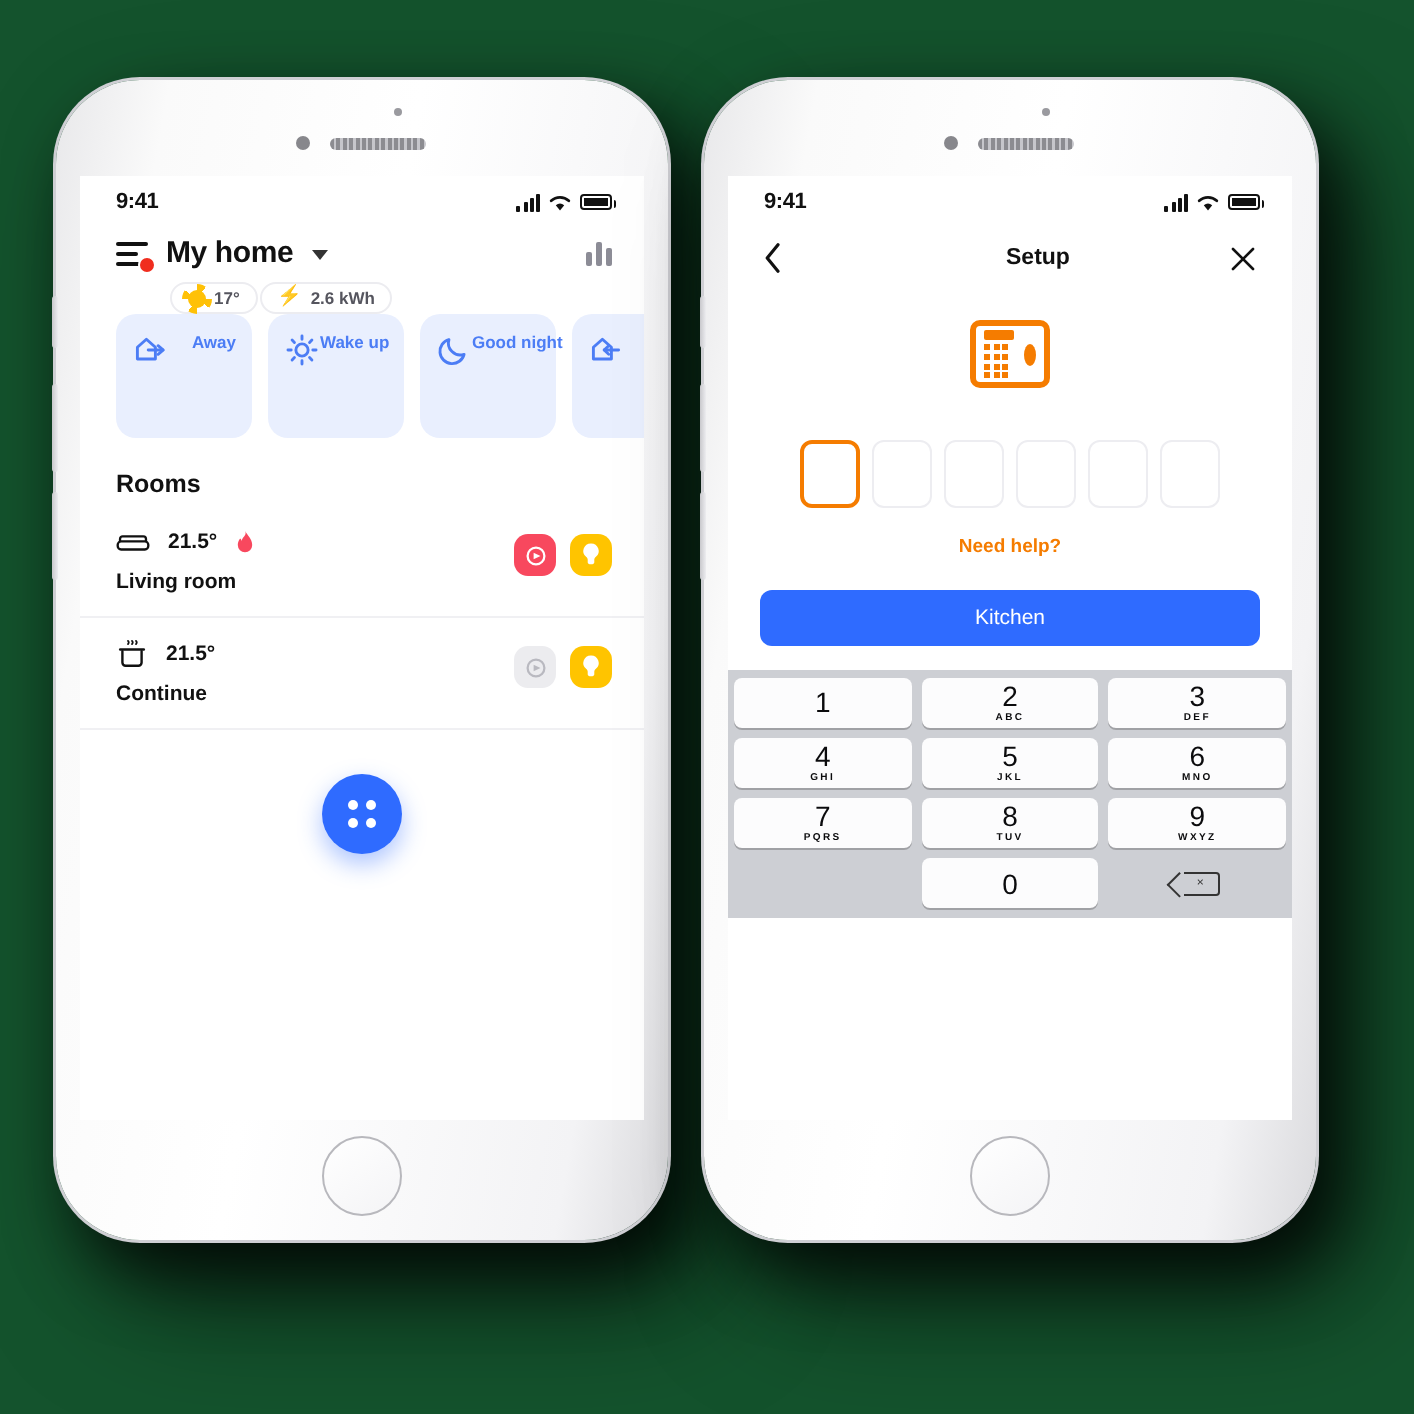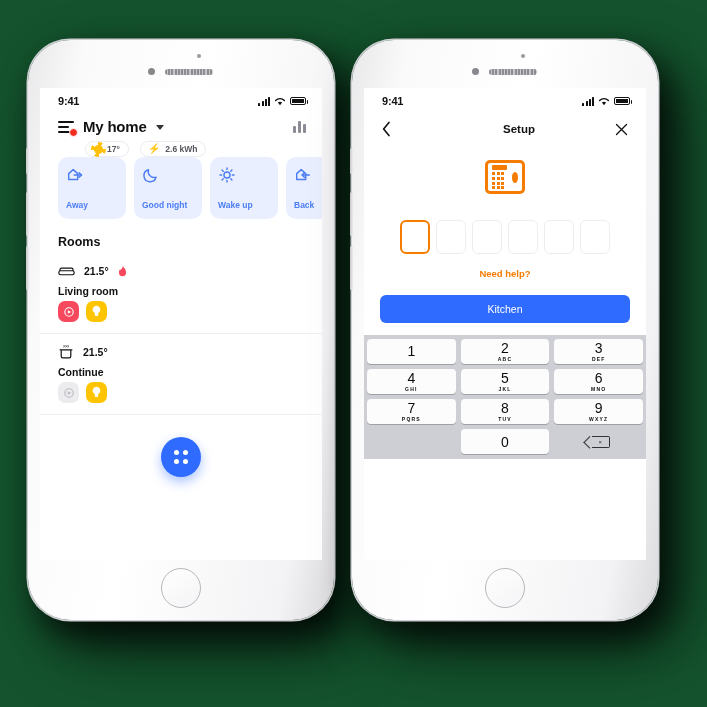--- a/index.html
+++ b/index.html
@@ -96,52 +96,52 @@
   .chev-down {
     width:0;height:0;border-left:4px solid transparent;border-right:4px solid transparent;
     border-top:5px solid #333; margin-top:2px;
   }
   .stats-icon { display:flex; align-items:flex-end; gap:1.6px; height:13px; }
   .stats-icon i { width:3.4px; background:#8c8c96; border-radius:1px; display:block; }
   .stats-icon i:nth-child(1){height:7px}
   .stats-icon i:nth-child(2){height:12px}
   .stats-icon i:nth-child(3){height:9px}
 
-  .pills { display:flex; gap:11px; margin:6px 0 0 27px; }
+  .pills { display:flex; gap:1px; margin:6px 0 0 27px; }
   .pill {
     display:flex; align-items:center; gap:4px;
     border:1px solid #ececf0; border-radius:11px; padding:2px 8px;
     font-size:8.5px; color:#55555e; font-weight:bold;
   }
   .sun { width:9px;height:9px;border-radius:50%;background:#FFC107;position:relative;box-shadow:0 0 0 1px #fff; }
   .sun::before{content:"";position:absolute;inset:-3px;border-radius:50%;
     background:conic-gradient(#FFC107 0 10%,transparent 10% 25%,#FFC107 25% 35%,transparent 35% 50%,#FFC107 50% 60%,transparent 60% 75%,#FFC107 75% 85%,transparent 85%);}
   .bolt { color:#2F6BFF; font-size:10px; line-height:1; }
 
   .sec-head {
     display:flex; align-items:baseline; justify-content:space-between;
     padding:14px 16px 7px 18px;
   }
   .sec-title { font-size:12.5px; font-weight:bold; color:#111; }
   .sec-more { font-size:10.5px; font-weight:bold; color:#2F6BFF; }
 
   .scenarios { display:flex; gap:8px; padding-left:18px; }
   .scn-card {
     flex:0 0 auto; width:68px; height:62px; border-radius:10px;
-    background:#E9EFFE; padding:9px 8px; display:flex; flex-direction:column;
+    background:#E9EFFE; padding:9px 8px; display:flex; flex-direction:row;
     justify-content:space-between;
   }
   .scn-ico { color:#4C7DF5; height:20px; }
   .scn-label { font-size:8.5px; font-weight:bold; color:#4C7DF5; white-space:nowrap; }
 
   .rooms-title { font-size:12.5px; font-weight:bold; color:#111; padding:16px 0 4px 18px; }
 
   .room {
     padding:10px 16px 11px 18px; border-bottom:1px solid #f0f0f3;
-    display:flex; align-items:flex-start; justify-content:space-between;flex-direction:column;
+    display:flex; align-items:flex-start; justify-content:space-between;
   }
   .room-left { display:flex; flex-direction:column; gap:6px; }
   .room-top { display:flex; align-items:center; gap:9px; height:16px; }
   .room-temp { font-size:10.5px; font-weight:bold; color:#111; }
   .room-name { font-size:10.5px; font-weight:bold; color:#111; }
   .badges { display:flex; gap:7px; align-items:center; padding-top:4px; }
   .badge { width:21px; height:21px; border-radius:7px; display:flex; align-items:center; justify-content:center; }
   .badge-siren-on  { background:#F8485E; }
   .badge-siren-off { background:#ECECEF; }
   .badge-light     { background:#FFC400; }
@@ -284,34 +284,34 @@
             <svg width="18" height="18" viewBox="0 0 20 20" fill="none" stroke="#4C7DF5" stroke-width="1.6" stroke-linecap="round" stroke-linejoin="round">
               <path d="M3 8.5 L8 4 L13 8.5 V15 H3 Z"></path>
                 <path d="M9 10 H17"></path>
                 <path d="M14.5 7.6 L17.4 10 L14.5 12.4"></path>
             </svg>
           </div>
           <div class="scn-label">Away</div>
         </div>
         <div class="scn-card">
           <div class="scn-ico">
-            <svg width="18" height="18" viewBox="0 0 20 20" fill="none" stroke="#4C7DF5" stroke-width="1.6" stroke-linejoin="round">
-              <path d="M15.6 12.4A6.6 6.6 0 0 1 7.2 4.2a6.8 6.8 0 1 0 8.4 8.2Z"></path>
-            </svg>
-          </div>
-          <div class="scn-label">Good night</div>
-        </div>
-        <div class="scn-card">
-          <div class="scn-ico">
             <svg width="18" height="18" viewBox="0 0 20 20" fill="none" stroke="#4C7DF5" stroke-width="1.6" stroke-linecap="round">
               <circle cx="10" cy="10" r="3.4"></circle>
               <path d="M10 2.2V4M10 16v1.8M2.2 10H4M16 10h1.8M4.5 4.5l1.3 1.3M14.2 14.2l1.3 1.3M15.5 4.5l-1.3 1.3M5.8 14.2l-1.3 1.3"></path>
             </svg>
           </div>
           <div class="scn-label">Wake up</div>
+        </div>
+        <div class="scn-card">
+          <div class="scn-ico">
+            <svg width="18" height="18" viewBox="0 0 20 20" fill="none" stroke="#4C7DF5" stroke-width="1.6" stroke-linejoin="round">
+              <path d="M15.6 12.4A6.6 6.6 0 0 1 7.2 4.2a6.8 6.8 0 1 0 8.4 8.2Z"></path>
+            </svg>
+          </div>
+          <div class="scn-label">Good night</div>
         </div>
         <div class="scn-card">
           <div class="scn-ico">
             <svg width="18" height="18" viewBox="0 0 20 20" fill="none" stroke="#4C7DF5" stroke-width="1.6" stroke-linecap="round" stroke-linejoin="round">
               <path d="M3 8.5 L8 4 L13 8.5 V15 H3 Z"></path>
                 <path d="M17 10 H9"></path>
                 <path d="M11.5 7.6 L9 10 L11.5 12.4"></path>
             </svg>
           </div>
           <div class="scn-label">Back</div>

